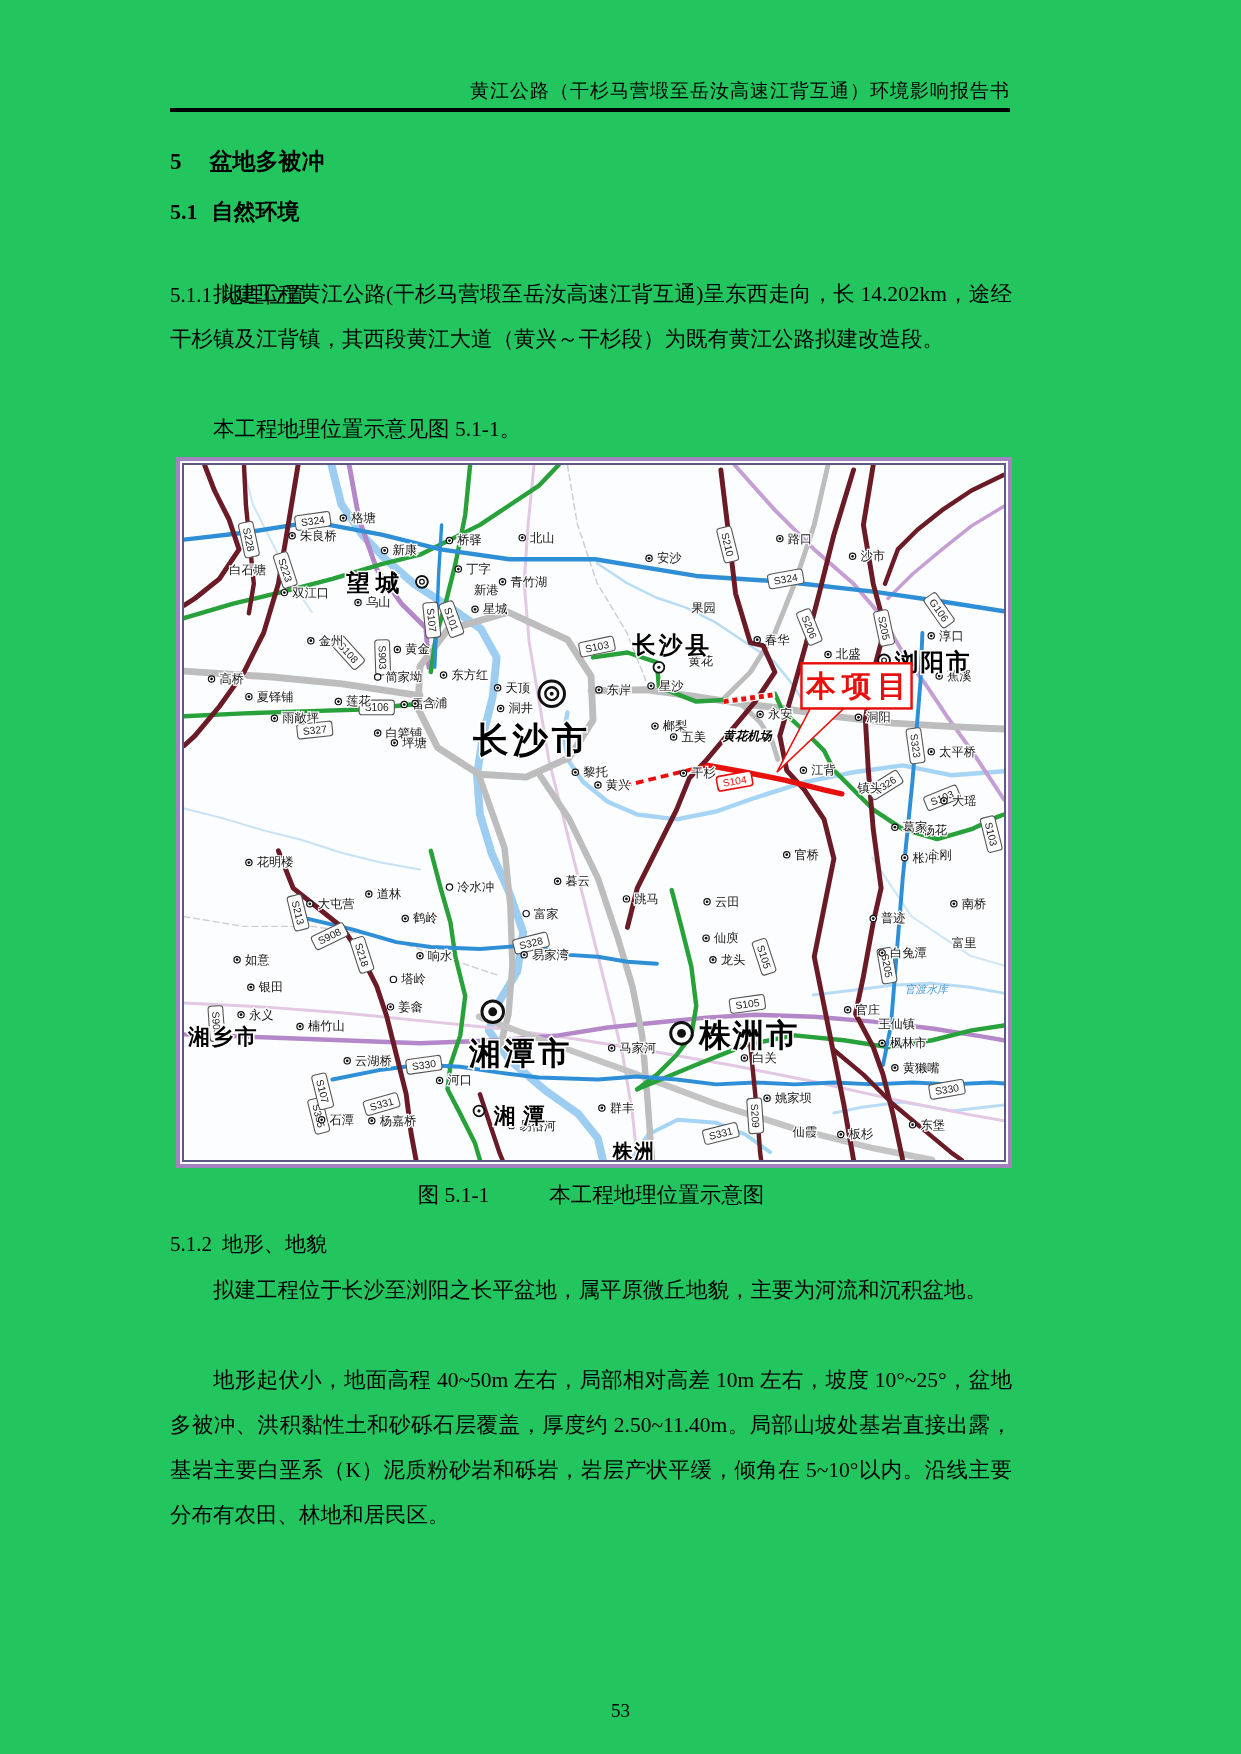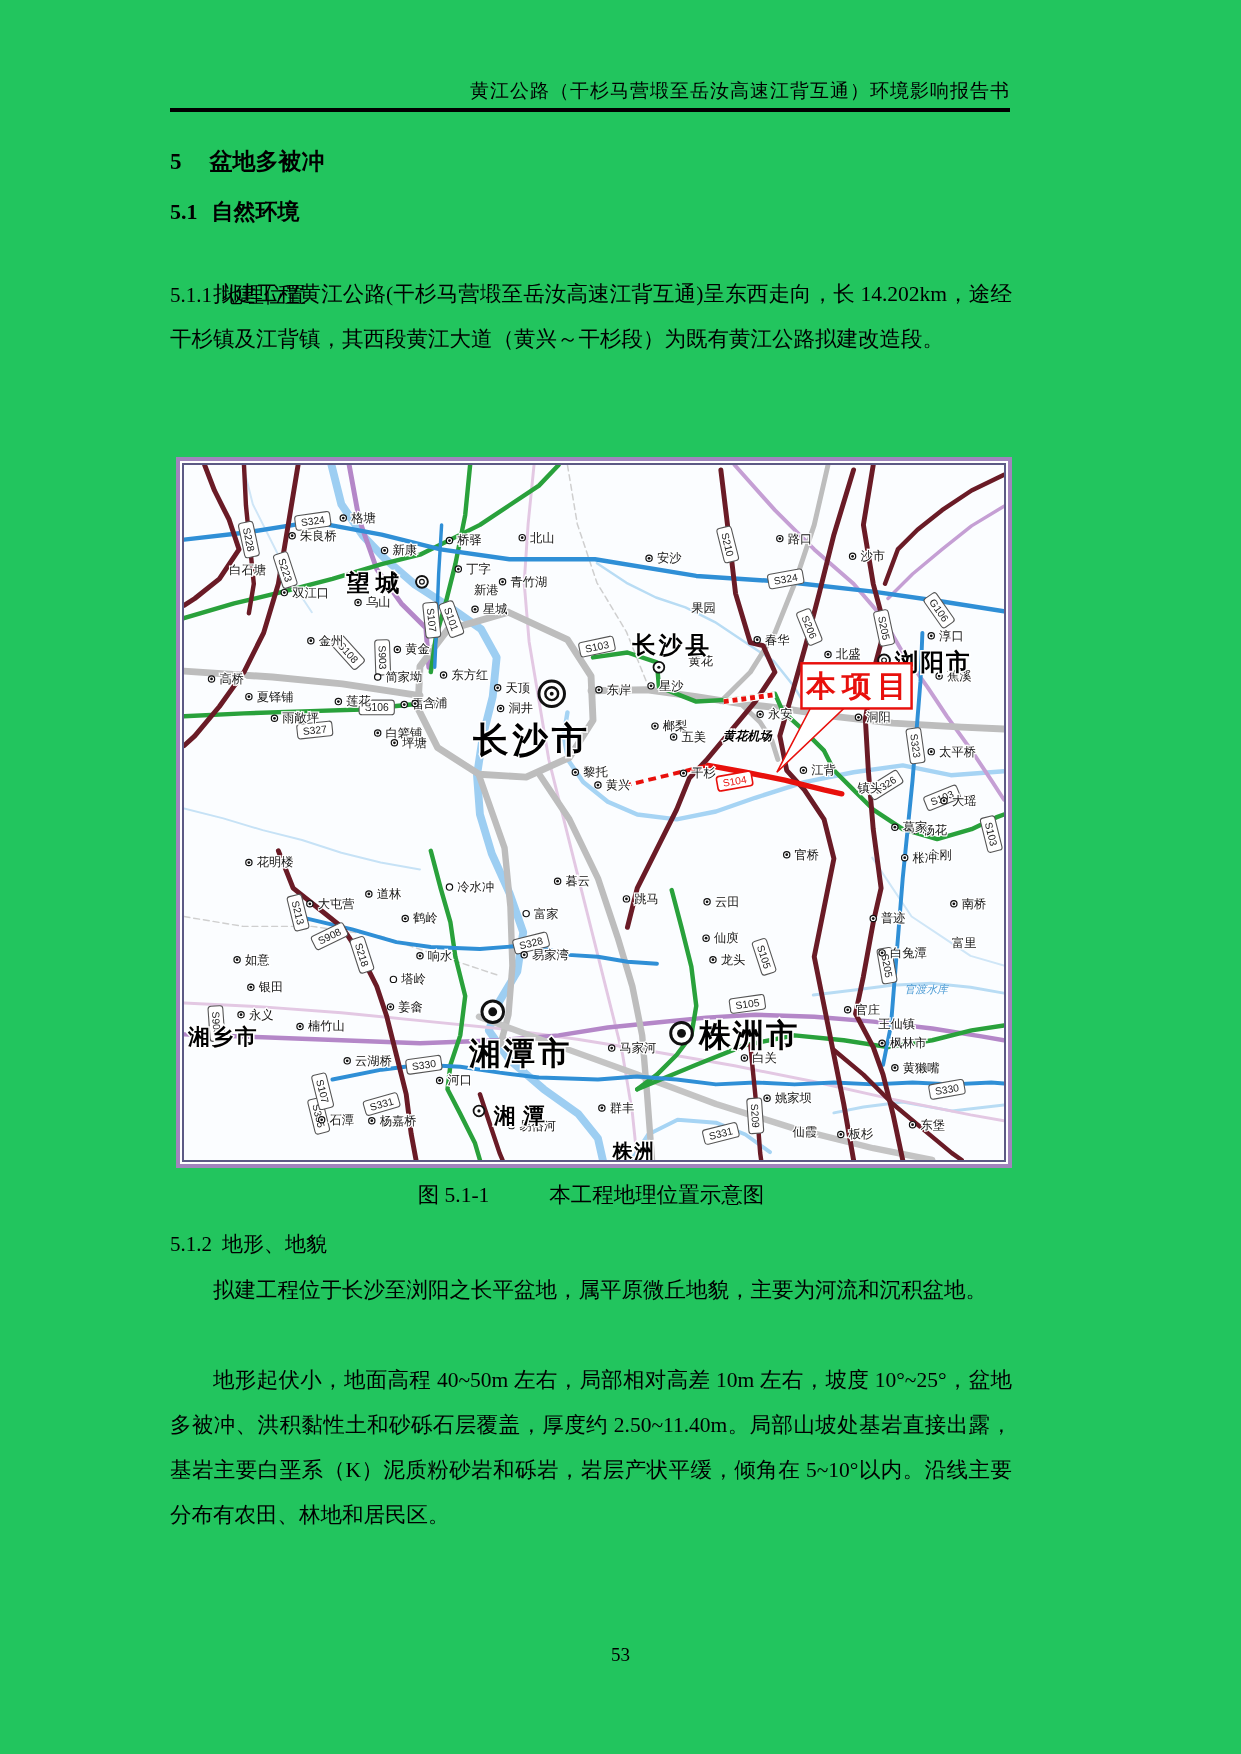--- a/index.html
+++ b/index.html
@@ -23,21 +23,21 @@
   .bp3{top:1268px;}
   .bp4{top:1358px;}
   .map-frame{position:absolute;left:176px;top:457px;width:836px;height:711px;
         border:4px solid #a184bd;background:#fff;box-sizing:border-box;padding:2px;}
   .map-inner{width:100%;height:100%;border:2px solid #5c5a85;box-sizing:border-box;
         background:#fbfdff;overflow:hidden;}
   .map-inner svg{display:block;width:100%;height:100%;font-family:"Liberation Sans",sans-serif;}
   .caption{position:absolute;left:170px;top:1180px;width:842px;text-align:center;
         font-size:21.5px;font-weight:normal;}
   .caption .cap-gap{display:inline-block;width:60px;}
-  .page-num{position:absolute;left:0;top:1644px;width:1241px;text-align:center;font-size:19px;}
+  .page-num{position:absolute;left:0;top:1700px;width:1241px;text-align:center;font-size:19px;}
 </style>
 </head>
 <body>
 
 <div class="page">
 
   <div class="doc-header">
     <span>黄江公路（干杉马营塅至岳汝高速江背互通）环境影响报告书</span>
   </div>
   <div class="header-rule"></div>
@@ -46,20 +46,21 @@
     <span class="num">5</span><span>盆地多被冲</span>
   </div>
   <div class="h-lv2">
     <span class="num">5.1</span><span>自然环境</span>
   </div>
   <div class="h-lv3 p511">
     <span class="num">5.1.1</span><span>地理位置</span>
   </div>
 
   <p class="body-p bp1">拟建工程黄江公路(干杉马营塅至岳汝高速江背互通)呈东西走向，长 14.202km，途经干杉镇及江背镇，其西段黄江大道（黄兴～干杉段）为既有黄江公路拟建改造段。</p>
+  <p class="body-p bp2">本工程地理位置示意见图 5.1-1。</p>
 
   <figure class="map-frame" style="margin:0">
     <div class="map-inner">
       <svg id="mapsvg" viewBox="0 0 834 708" preserveAspectRatio="none">
           <rect x="0" y="0" width="834" height="708" fill="#fbfdff"></rect>
           <polyline points="150,0 160,40 182,72 205,96 235,122 272,146 302,167 318,196 314,236 304,276 298,316 301,356 313,396 331,436 345,476 339,516 321,546 310,576 331,606 366,636 401,661 421,686 426,708" fill="none" stroke="#9dcef2" stroke-width="8" stroke-linecap="round" stroke-linejoin="round"></polyline>
           <polyline points="834,312 780,316 731,306 681,313 631,323 581,339 541,353 501,361 461,356 431,343 406,323 391,301 386,276 390,252" fill="none" stroke="#a6d4f4" stroke-width="4.5" stroke-linecap="round" stroke-linejoin="round"></polyline>
           <polyline points="420,100 450,120 480,135 510,145 540,160 570,180 600,200 620,225 635,250" fill="none" stroke="#b8dcf4" stroke-width="2.5" stroke-linecap="round" stroke-linejoin="round"></polyline>
           <polyline points="455,708 472,682 502,667 541,670 571,682 596,700" fill="none" stroke="#a6d4f4" stroke-width="4" stroke-linecap="round" stroke-linejoin="round"></polyline>
           <polyline points="834,652 781,658 731,649 691,654 661,660" fill="none" stroke="#b8dcf4" stroke-width="3" stroke-linecap="round" stroke-linejoin="round"></polyline>

